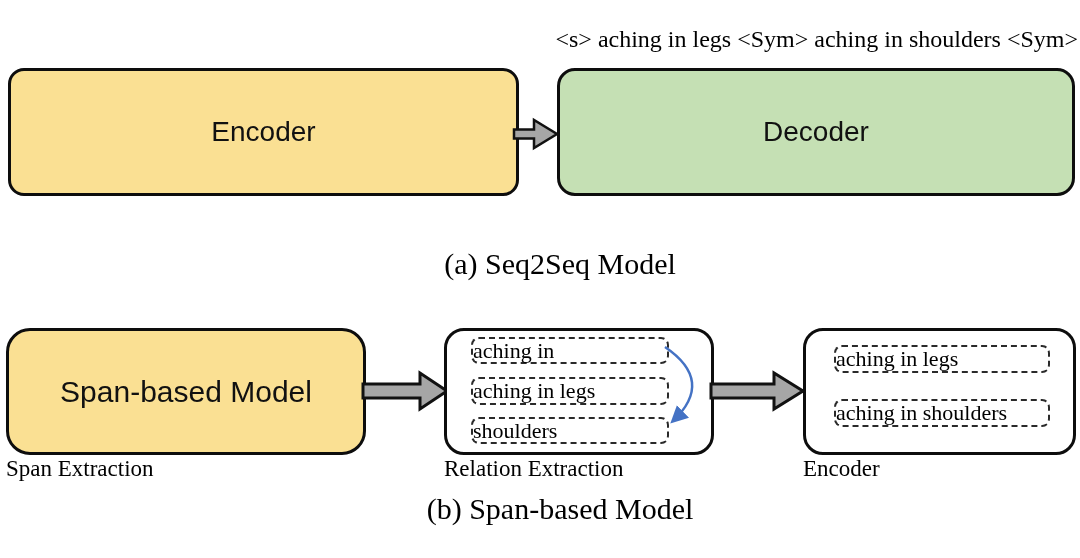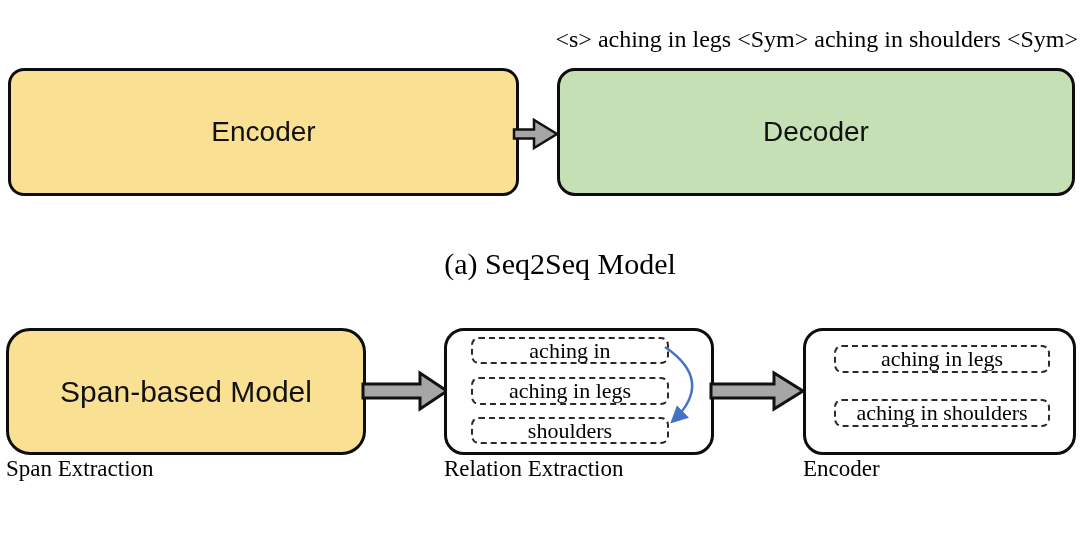--- a/index.html
+++ b/index.html
@@ -44,21 +44,21 @@
     font-size: 30px;
     color: #111;
   }
   .chip {
     position: absolute;
     background: #ffffff;
     border: 2px dashed #2a2a2a;
     border-radius: 8px;
     display: flex;
     align-items: center;
-    justify-content: center;
+    justify-content: flex-start;
     font-family: "Liberation Serif", serif;
     font-size: 22px;
     white-space: nowrap;
     color: #000;
   }
   .stage-label {
     position: absolute;
     font-size: 23px;
     color: #000;
   }
@@ -132,14 +132,15 @@
     </div>
     <div class="chip" style="left:28px; top:68px; width:216px; height:28px;">
       <span>aching in shoulders</span>
     </div>
   </div>
 
   <div class="stage-label" style="left:6px; top:456px; width:360px;">Span Extraction</div>
   <div class="stage-label" style="left:444px; top:456px; width:270px;">Relation Extraction</div>
   <div class="stage-label" style="left:803px; top:456px; width:273px;">Encoder</div>
 
+  <div class="abs caption" style="left:260px; top:492px; width:600px;">(b) Span-based Model</div>
 
 </div>
 
 </body></html>

